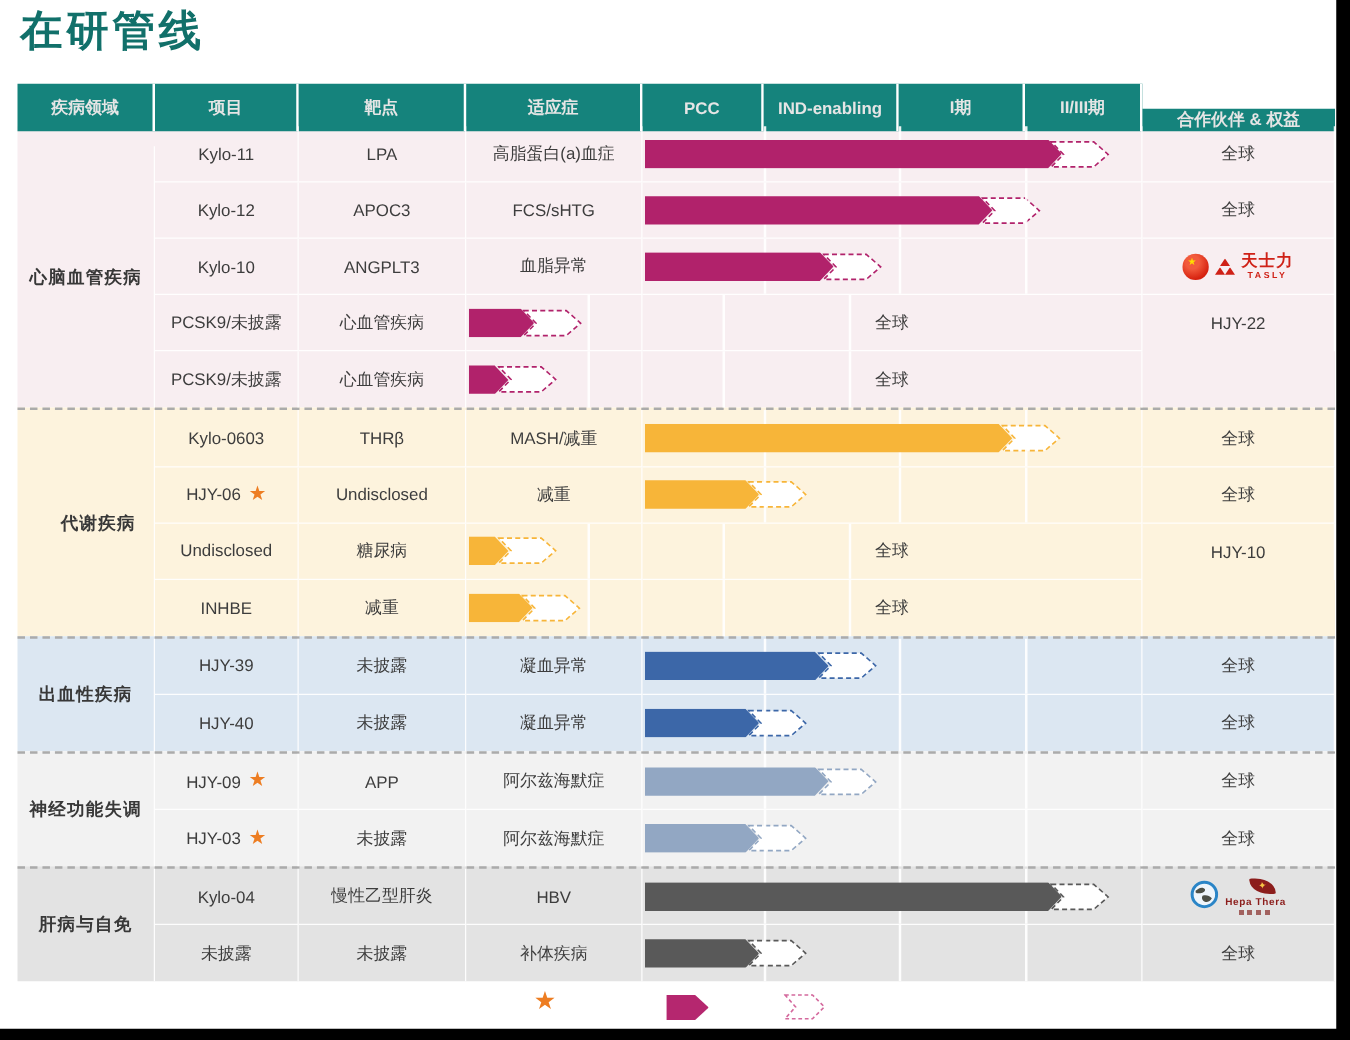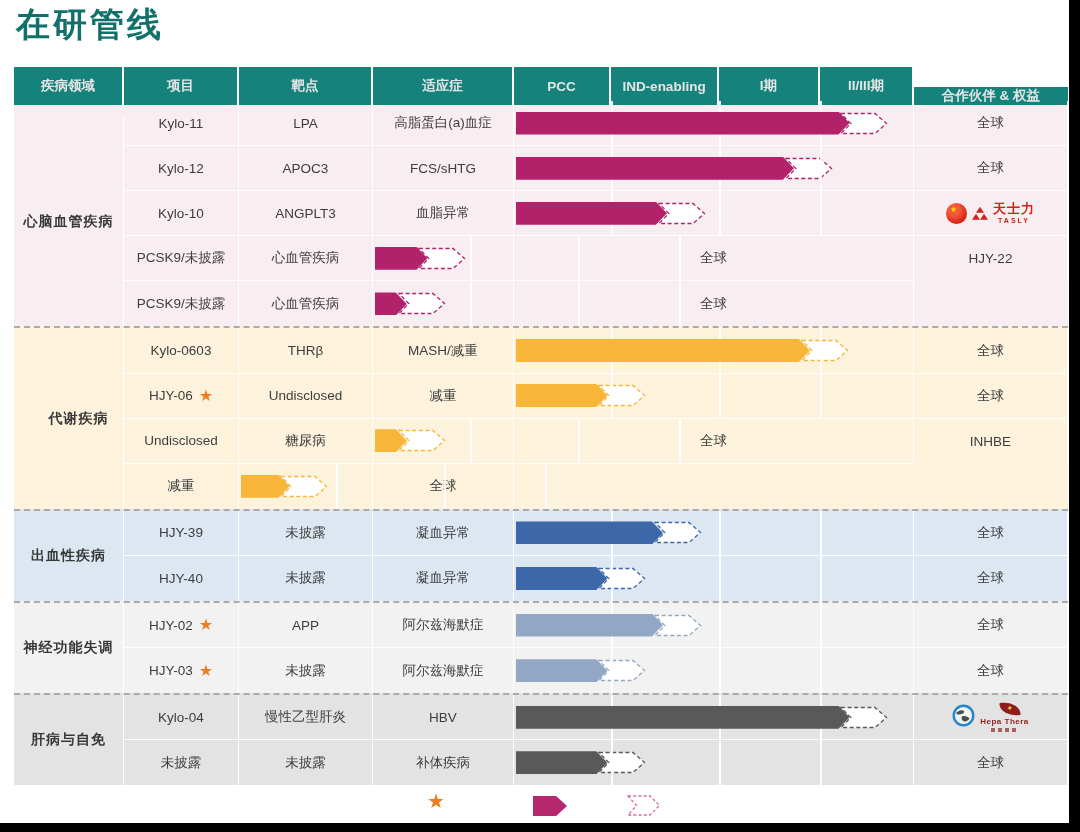--- a/index.html
+++ b/index.html
@@ -211,20 +211,23 @@
             <i class="vline" style="left: 205px;"></i>
             <i class="vline" style="left: 306px;"></i>
             <div class="bar-solid" style="width: 23%; background: rgb(247, 181, 57);"></div>
             <svg width="48" height="23" viewBox="0 0 48 23" class="bar-tip">
               <path d="M1 1.5 L35 1.5 L46.5 11.5 L35 21.5 L1 21.5 L10.8 11.5 Z" fill="#fff" stroke="#f7b539" stroke-width="1.3" stroke-dasharray="4 2.6"></path>
             </svg>
           </div>
           <div class="cell partner-cell">
             <span>全球</span>
           </div>
+          <div class="cell project-cell last">
+            <span>HJY-10</span>
+          </div>
           <div class="cell last">INHBE</div>
           <div class="cell last">减重</div>
           <div class="cell bar-cell last">
             <i class="vline" style="left: 97px;"></i>
             <i class="vline" style="left: 205px;"></i>
             <i class="vline" style="left: 306px;"></i>
             <div class="bar-solid" style="width: 37%; background: rgb(247, 181, 57);"></div>
             <svg width="48" height="23" viewBox="0 0 48 23" class="bar-tip">
               <path d="M1 1.5 L35 1.5 L46.5 11.5 L35 21.5 L1 21.5 L10.8 11.5 Z" fill="#fff" stroke="#f7b539" stroke-width="1.3" stroke-dasharray="4 2.6"></path>
             </svg>
@@ -266,21 +269,21 @@
               <path d="M1 1.5 L35 1.5 L46.5 11.5 L35 21.5 L1 21.5 L10.8 11.5 Z" fill="#fff" stroke="#3c67a8" stroke-width="1.3" stroke-dasharray="4 2.6"></path>
             </svg>
           </div>
           <div class="cell partner-cell last">
             <span>全球</span>
           </div>
         </div>
         <div class="group" style="background: rgb(242, 242, 242);">
           <div class="cell area-cell" style="grid-row: 1 / span 2;">神经功能失调</div>
           <div class="cell project-cell">
-            <span>HJY-02</span>
+            <span>HJY-09</span>
             <span class="star">★</span>
           </div>
           <div class="cell">APP</div>
           <div class="cell">阿尔兹海默症</div>
           <div class="cell bar-cell">
             <i class="vline" style="left: 97px;"></i>
             <i class="vline" style="left: 205px;"></i>
             <i class="vline" style="left: 306px;"></i>
             <div class="bar-solid" style="width: 37%; background: rgb(146, 167, 195);"></div>
             <svg width="48" height="23" viewBox="0 0 48 23" class="bar-tip">

